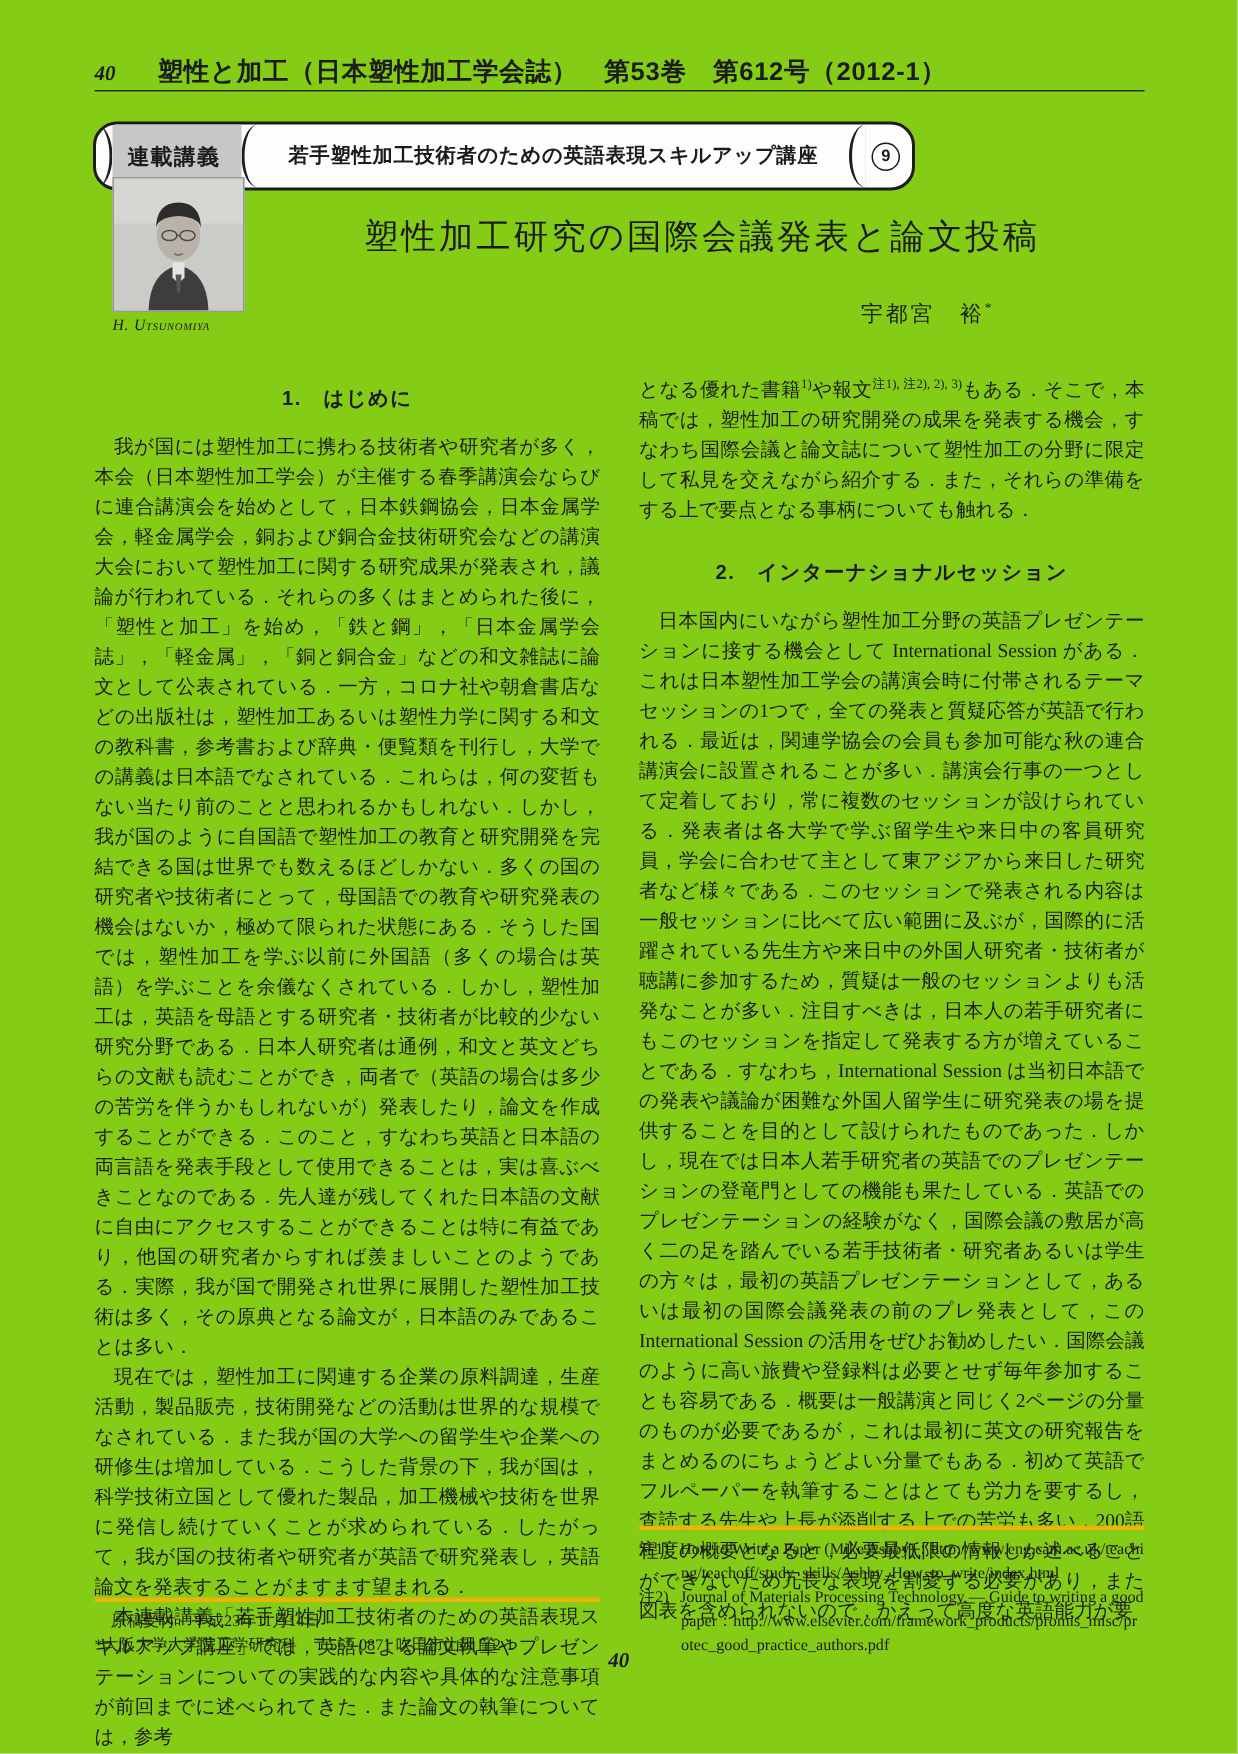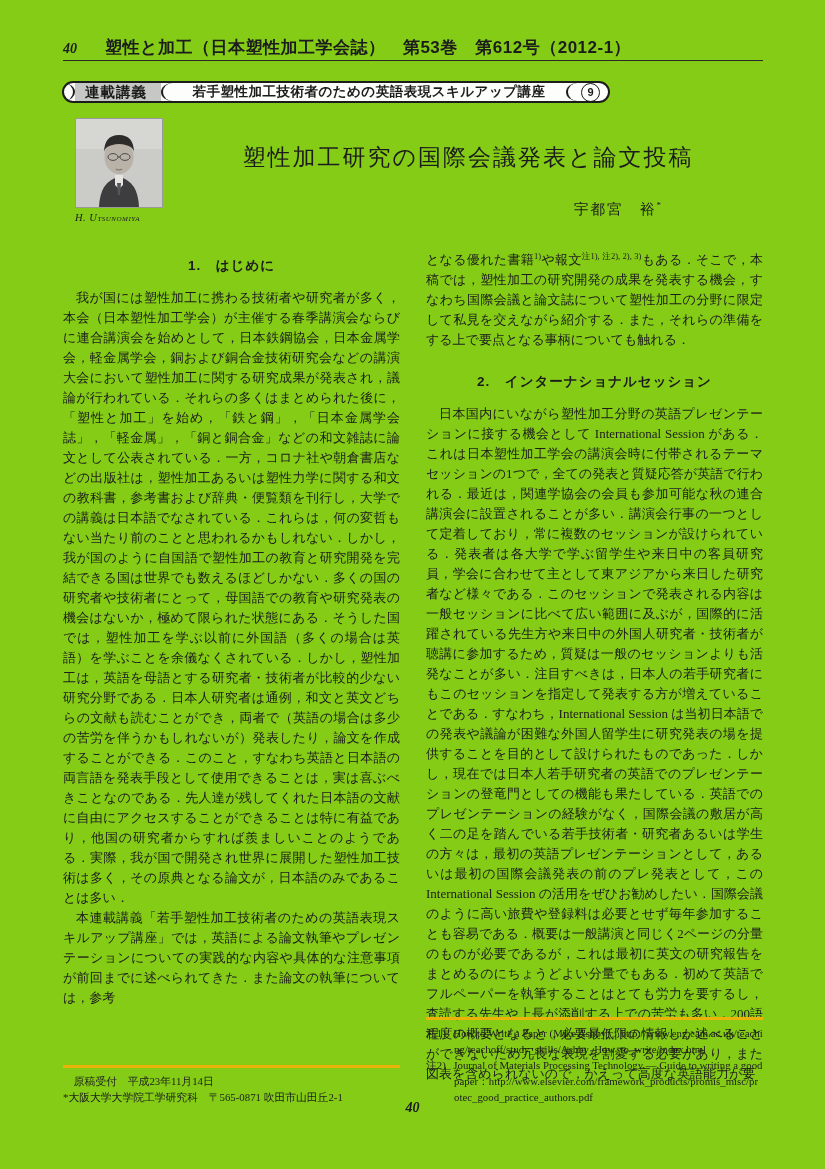--- a/index.html
+++ b/index.html
@@ -25,21 +25,21 @@
     font-family:"Liberation Sans","DejaVu Sans",sans-serif;
     font-size:17px;font-weight:600;letter-spacing:.5px;
   }
   .header-rule{
     position:absolute;left:63px;right:62px;top:60px;
     border:none;border-top:1.4px solid #2a2a2a;margin:0;
   }
   
   .banner{
     position:absolute;left:62px;top:81px;
-    width:548px;height:22px;
+    width:548px;height:46px;
     border:2px solid #1c1c1c;border-radius:16px;
     background:#fdfdfc;
     display:flex;align-items:stretch;
     font-family:"Liberation Sans","DejaVu Sans",sans-serif;
     box-sizing:border-box;overflow:hidden;
   }
   .banner .arc{width:9px;flex:0 0 auto;}
   .arc-close{border-right:2px solid #1c1c1c;border-radius:0 100% 100% 0 / 0 50% 50% 0;}
   .arc-open{border-left:2px solid #1c1c1c;border-radius:100% 0 0 100% / 50% 0 0 50%;}
   .banner .series-label{
@@ -165,20 +165,21 @@
     <h1 class="article-title">塑性加工研究の国際会議発表と論文投稿</h1>
     <div class="author-name"><span>宇都宮　裕</span><sup>*</sup></div>
   </section>
 
   <main class="columns">
 
     <div class="col">
       <div class="col-inner">
         <h2 class="section-heading">1.　はじめに</h2>
         <p class="indent">我が国には塑性加工に携わる技術者や研究者が多く，本会（日本塑性加工学会）が主催する春季講演会ならびに連合講演会を始めとして，日本鉄鋼協会，日本金属学会，軽金属学会，銅および銅合金技術研究会などの講演大会において塑性加工に関する研究成果が発表され，議論が行われている．それらの多くはまとめられた後に，「塑性と加工」を始め，「鉄と鋼」，「日本金属学会誌」，「軽金属」，「銅と銅合金」などの和文雑誌に論文として公表されている．一方，コロナ社や朝倉書店などの出版社は，塑性加工あるいは塑性力学に関する和文の教科書，参考書および辞典・便覧類を刊行し，大学での講義は日本語でなされている．これらは，何の変哲もない当たり前のことと思われるかもしれない．しかし，我が国のように自国語で塑性加工の教育と研究開発を完結できる国は世界でも数えるほどしかない．多くの国の研究者や技術者にとって，母国語での教育や研究発表の機会はないか，極めて限られた状態にある．そうした国では，塑性加工を学ぶ以前に外国語（多くの場合は英語）を学ぶことを余儀なくされている．しかし，塑性加工は，英語を母語とする研究者・技術者が比較的少ない研究分野である．日本人研究者は通例，和文と英文どちらの文献も読むことができ，両者で（英語の場合は多少の苦労を伴うかもしれないが）発表したり，論文を作成することができる．このこと，すなわち英語と日本語の両言語を発表手段として使用できることは，実は喜ぶべきことなのである．先人達が残してくれた日本語の文献に自由にアクセスすることができることは特に有益であり，他国の研究者からすれば羨ましいことのようである．実際，我が国で開発され世界に展開した塑性加工技術は多く，その原典となる論文が，日本語のみであることは多い．</p>
+        <p class="indent">現在では，塑性加工に関連する企業の原料調達，生産活動，製品販売，技術開発などの活動は世界的な規模でなされている．また我が国の大学への留学生や企業への研修生は増加している．こうした背景の下，我が国は，科学技術立国として優れた製品，加工機械や技術を世界に発信し続けていくことが求められている．したがって，我が国の技術者や研究者が英語で研究発表し，英語論文を発表することがますます望まれる．</p>
         <p class="indent">本連載講義「若手塑性加工技術者のための英語表現スキルアップ講座」では，英語による論文執筆やプレゼンテーションについての実践的な内容や具体的な注意事項が前回までに述べられてきた．また論文の執筆については，参考</p>
       </div>
       <div class="footnote-block left-fn">
         <p class="received">原稿受付　平成23年11月14日</p>
         <p>*大阪大学大学院工学研究科　〒565-0871 吹田市山田丘2-1</p>
       </div>
     </div>
 
     <div class="col">
       <div class="col-inner">

